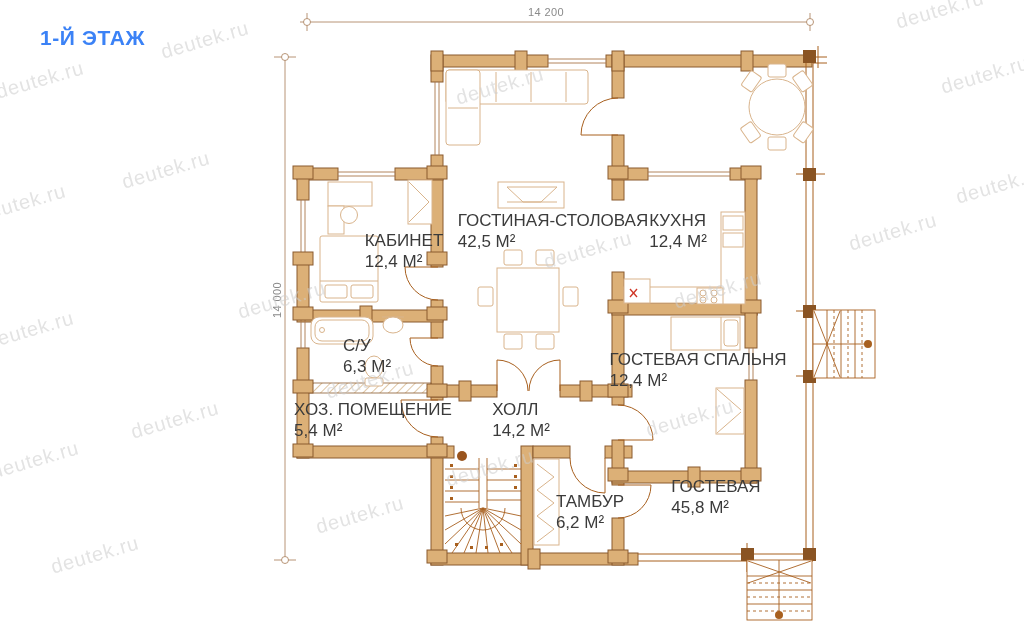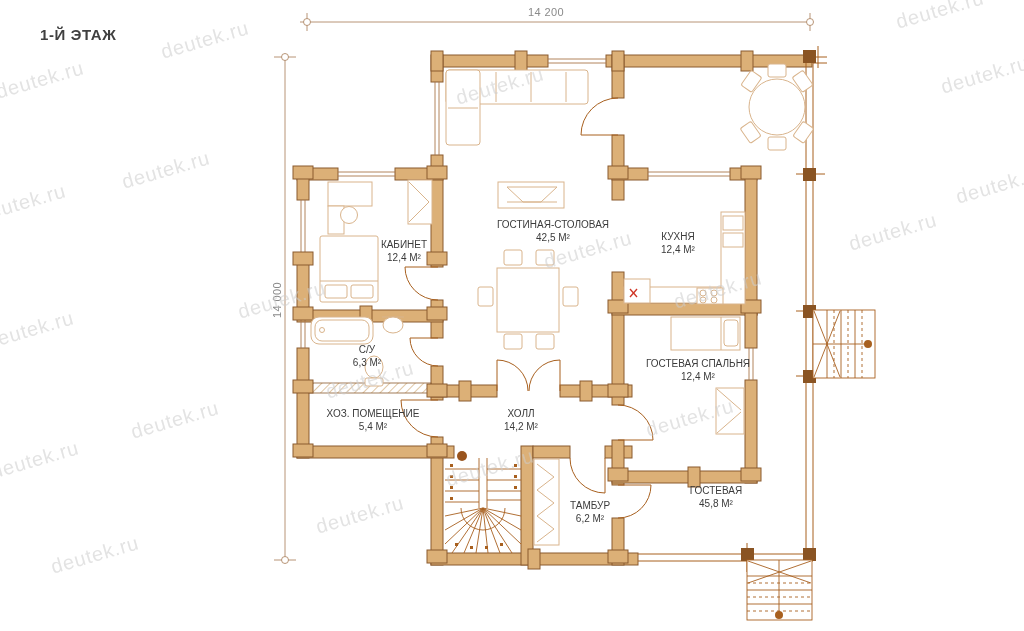--- a/index.html
+++ b/index.html
@@ -1,26 +1,26 @@
 <!DOCTYPE html>
 <html><head>
 <meta charset="utf-8">
 <style>
   html,body{margin:0;padding:0;background:#fff;}
   .stage{position:relative;width:1024px;height:631px;background:#fff;overflow:hidden;
          font-family:"Liberation Sans",sans-serif;}
   .plan-svg{position:absolute;left:0;top:0;}
-  .title{position:absolute;left:40px;top:26px;font-size:15px;font-weight:bold;
-         color:#404040;letter-spacing:.6px;}
+  .title{position:absolute;left:40px;top:26px;font-size:21px;font-weight:bold;
+         color:#3b82f6;letter-spacing:.6px;}
   .dim{position:absolute;color:#8a8a8a;font-size:11px;letter-spacing:.4px;}
   .dim-top{left:528px;top:6px;}
   .dim-left{left:245px;top:294px;width:64px;text-align:center;
             transform:rotate(-90deg);}
-  .room-label{position:absolute;transform:translate(-50%,-50%);text-align:center;
-              color:#3b3b3b;font-size:10px;line-height:1.25;white-space:nowrap;z-index:3;}
+  .room-label{position:absolute;transform:translate(-50%,-50%);text-align:left;
+              color:#3b3b3b;font-size:17px;line-height:1.25;white-space:nowrap;z-index:3;}
   .room-label .area{display:block;}
   .wm-layer{position:absolute;left:0;top:0;width:100%;height:100%;z-index:5;pointer-events:none;}
   .wm{position:absolute;color:#cdcdcd;opacity:.55;font-size:20px;letter-spacing:.8px;
       transform:translate(-50%,-50%) rotate(-16deg);white-space:nowrap;}
 </style>
 </head>
 <body>
 
 <div class="stage">
 
@@ -318,21 +318,21 @@
         <line x1="748" y1="583" x2="811" y2="561"></line>
       <line x1="779" y1="560" x2="779" y2="612"></line>
         <circle cx="779" cy="615" r="4" fill="#a8601f" stroke="none"></circle>
     </g>
   </svg>
 
   <div class="room-label" style="left:553px;top:231px">
     <span>ГОСТИНАЯ-СТОЛОВАЯ</span>
     <span class="area">42,5 М²</span>
   </div>
-  <div class="room-label" style="left:678px;top:243px">
+  <div class="room-label" style="left:678px;top:231px">
     <span>КУХНЯ</span>
     <span class="area">12,4 М²</span>
   </div>
   <div class="room-label" style="left:404px;top:251px">
     <span>КАБИНЕТ</span>
     <span class="area">12,4 М²</span>
   </div>
   <div class="room-label" style="left:367px;top:356px">
     <span>С/У</span>
     <span class="area">6,3 М²</span>

